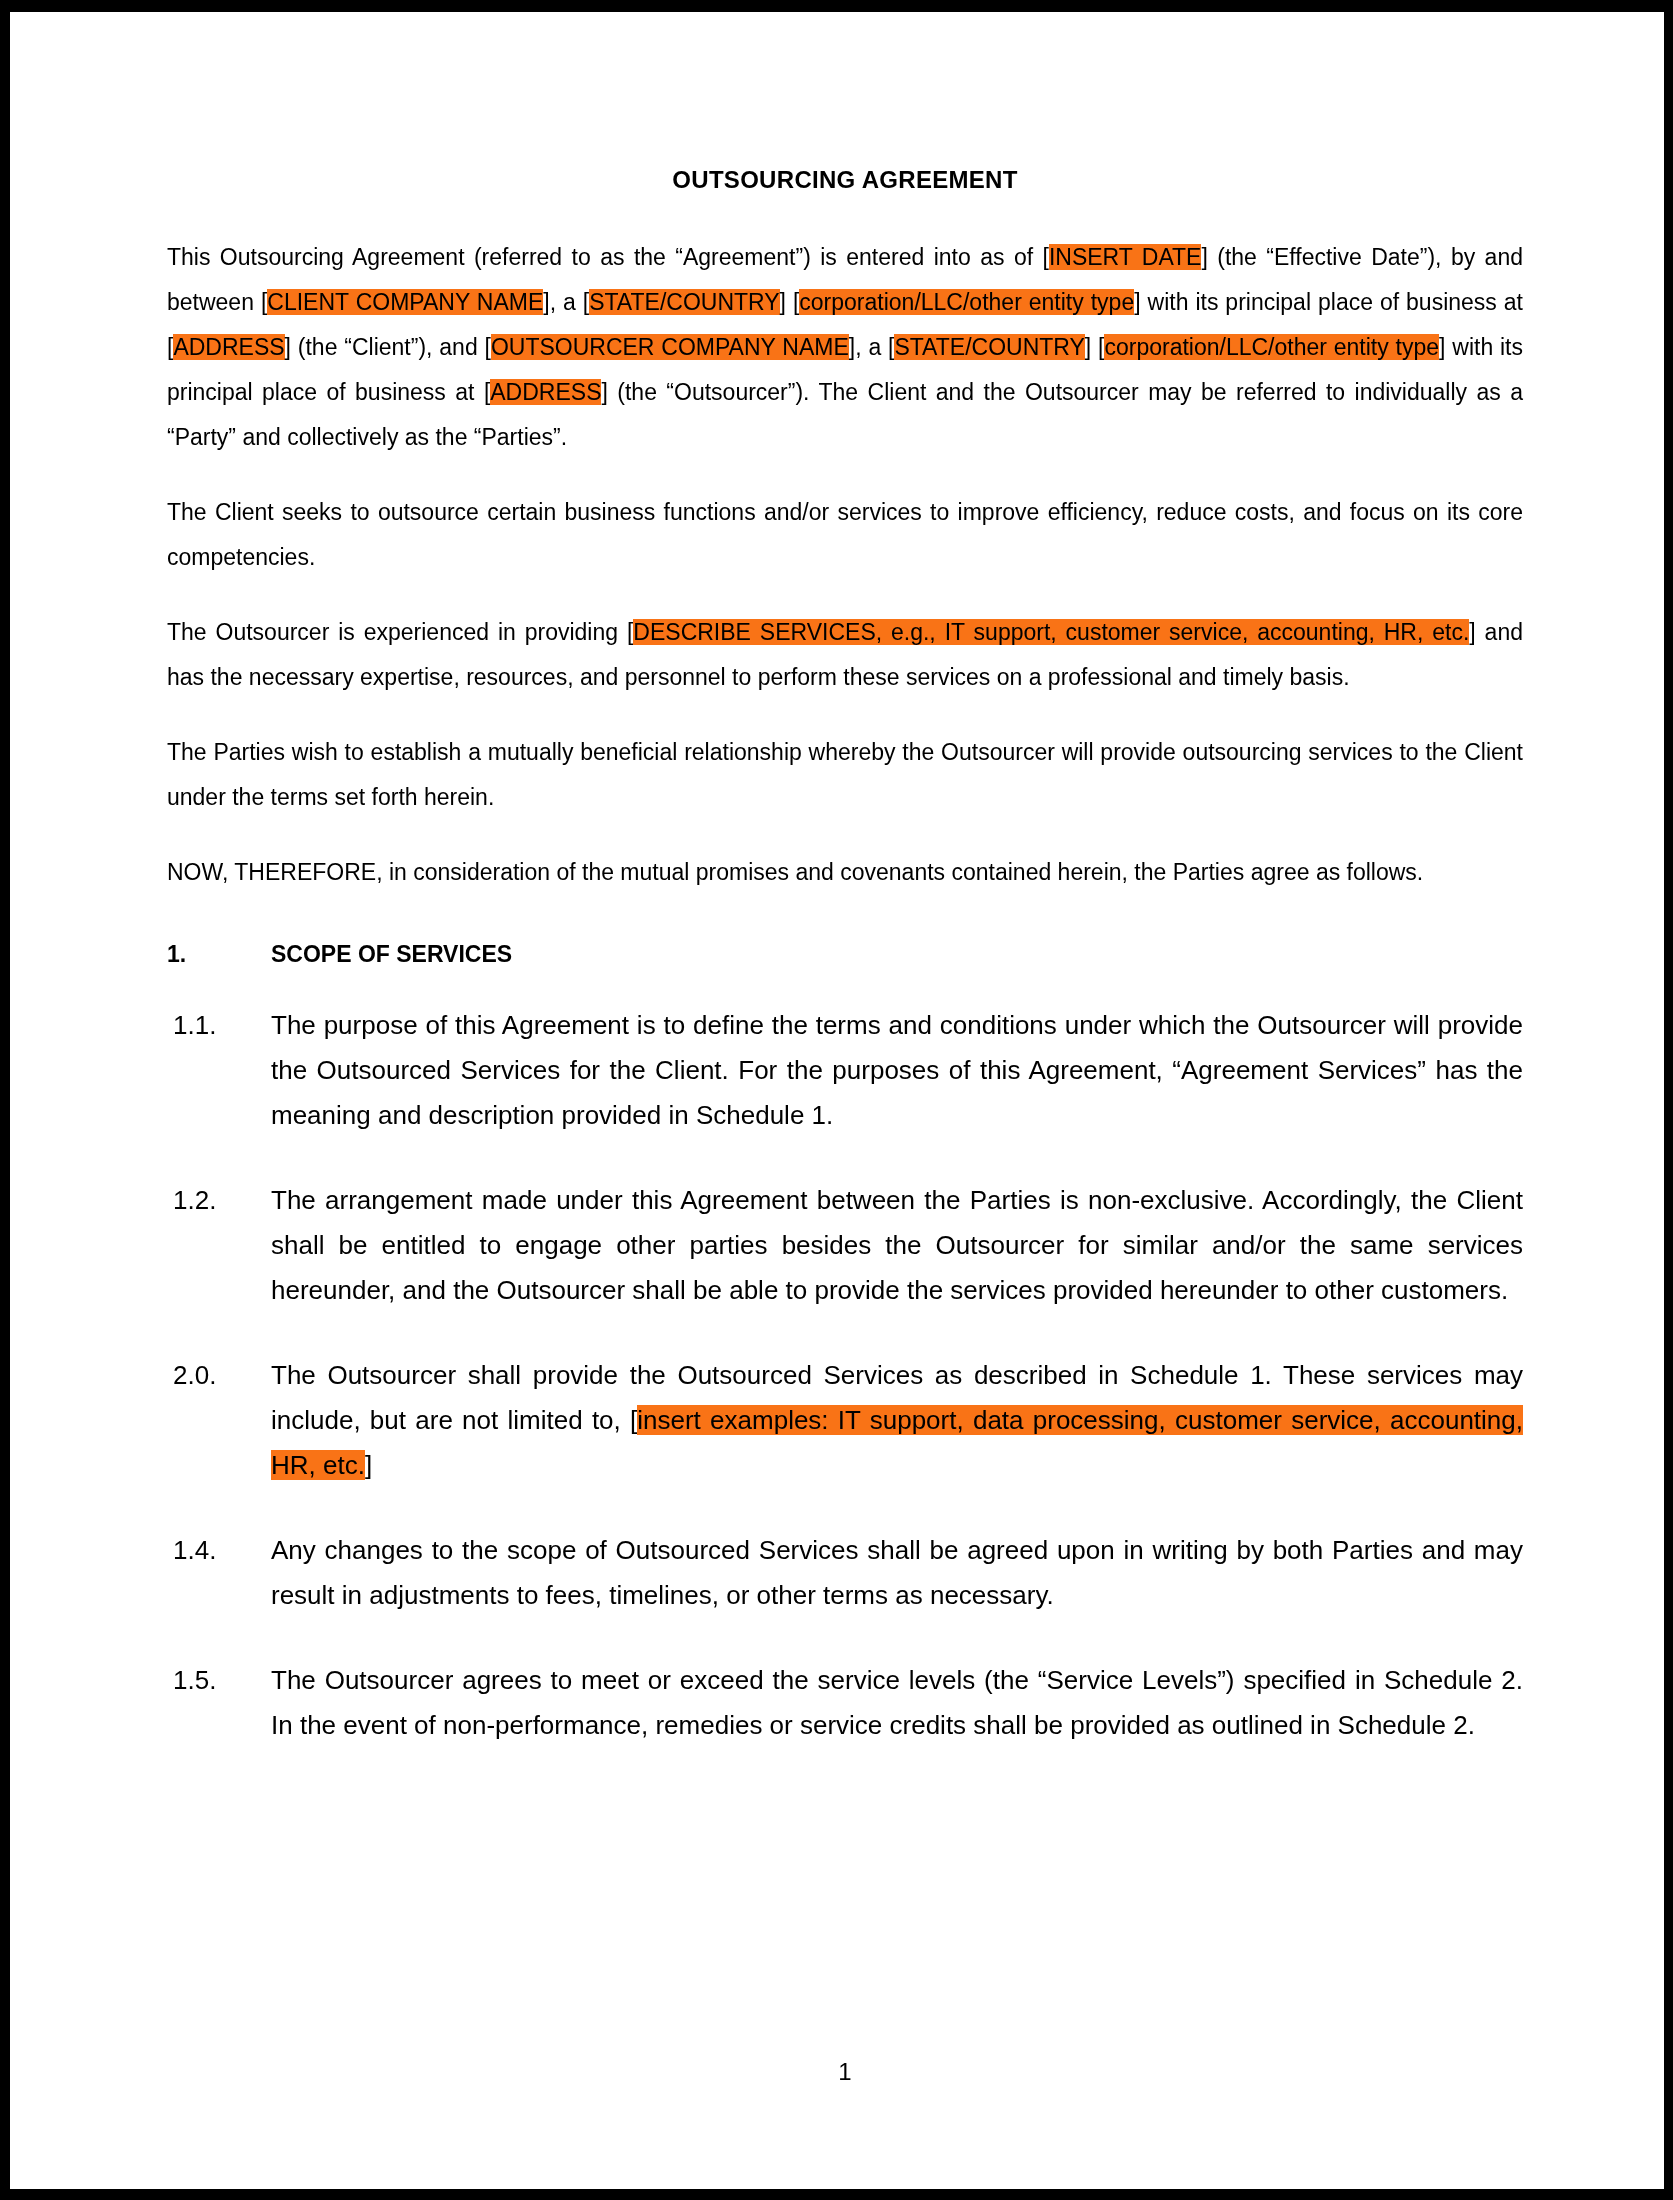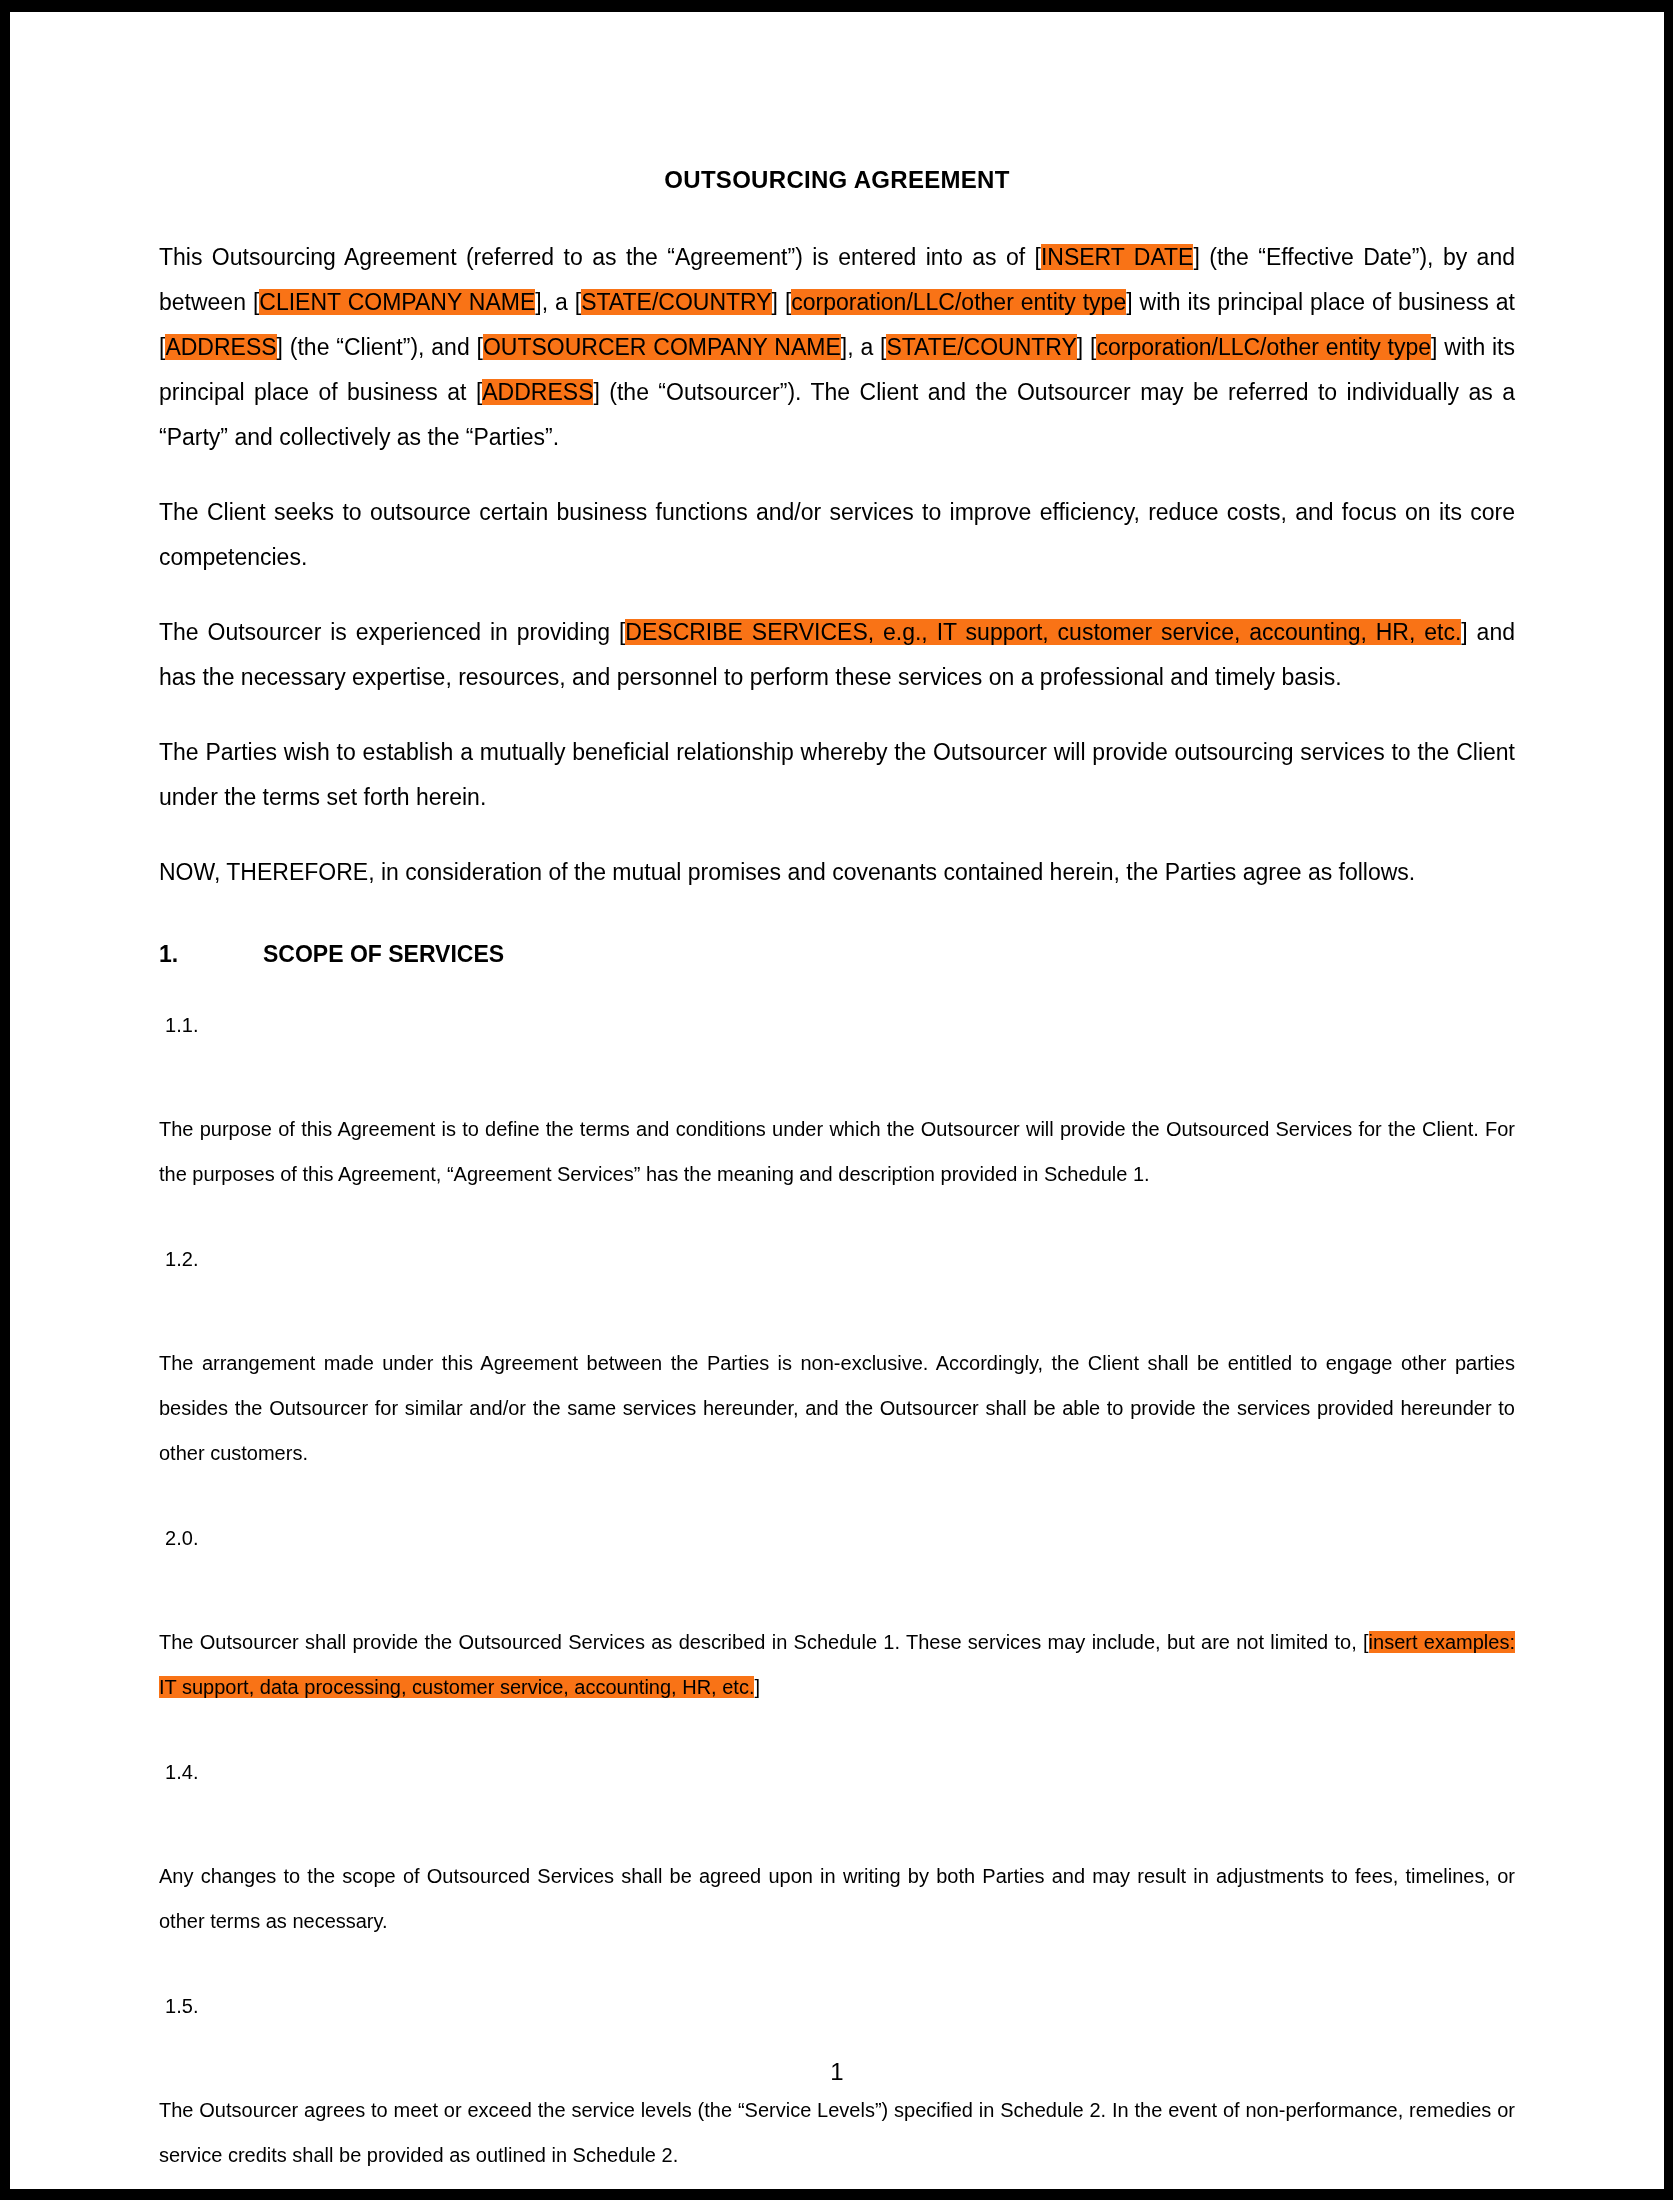--- a/index.html
+++ b/index.html
@@ -22,20 +22,21 @@
     border-left: 10.5px solid #000000;
     border-right: 10.5px solid #000000;
     overflow: hidden;
   }
   .page-inner {
     position: relative;
     width: 100%;
     height: 100%;
     padding: 8px;
     box-sizing: border-box;
+    margin-left: 8px;
   }
   .content {
     position: absolute;
     left: 149px;
     right: 149px;
     top: 154px;
   }
   .doc-title {
     text-align: center;
     font-weight: bold;
@@ -61,23 +62,22 @@
     font-weight: bold;
     font-size: 23px;
   }
   .section-heading .num {
     width: 104px;
     flex: 0 0 104px;
   }
   .clause {
     display: flex;
     margin: 0 0 40px 0;
-    font-size: 20px;
+    font-size: 26px;
     line-height: 45px;
-    flex-direction: column;
   }
   .clause .num {
     width: 104px;
     flex: 0 0 104px;
     text-align: left;
     padding-left: 6.1px;
     box-sizing: border-box;
   }
   .clause .body {
     flex: 1 1 auto;

